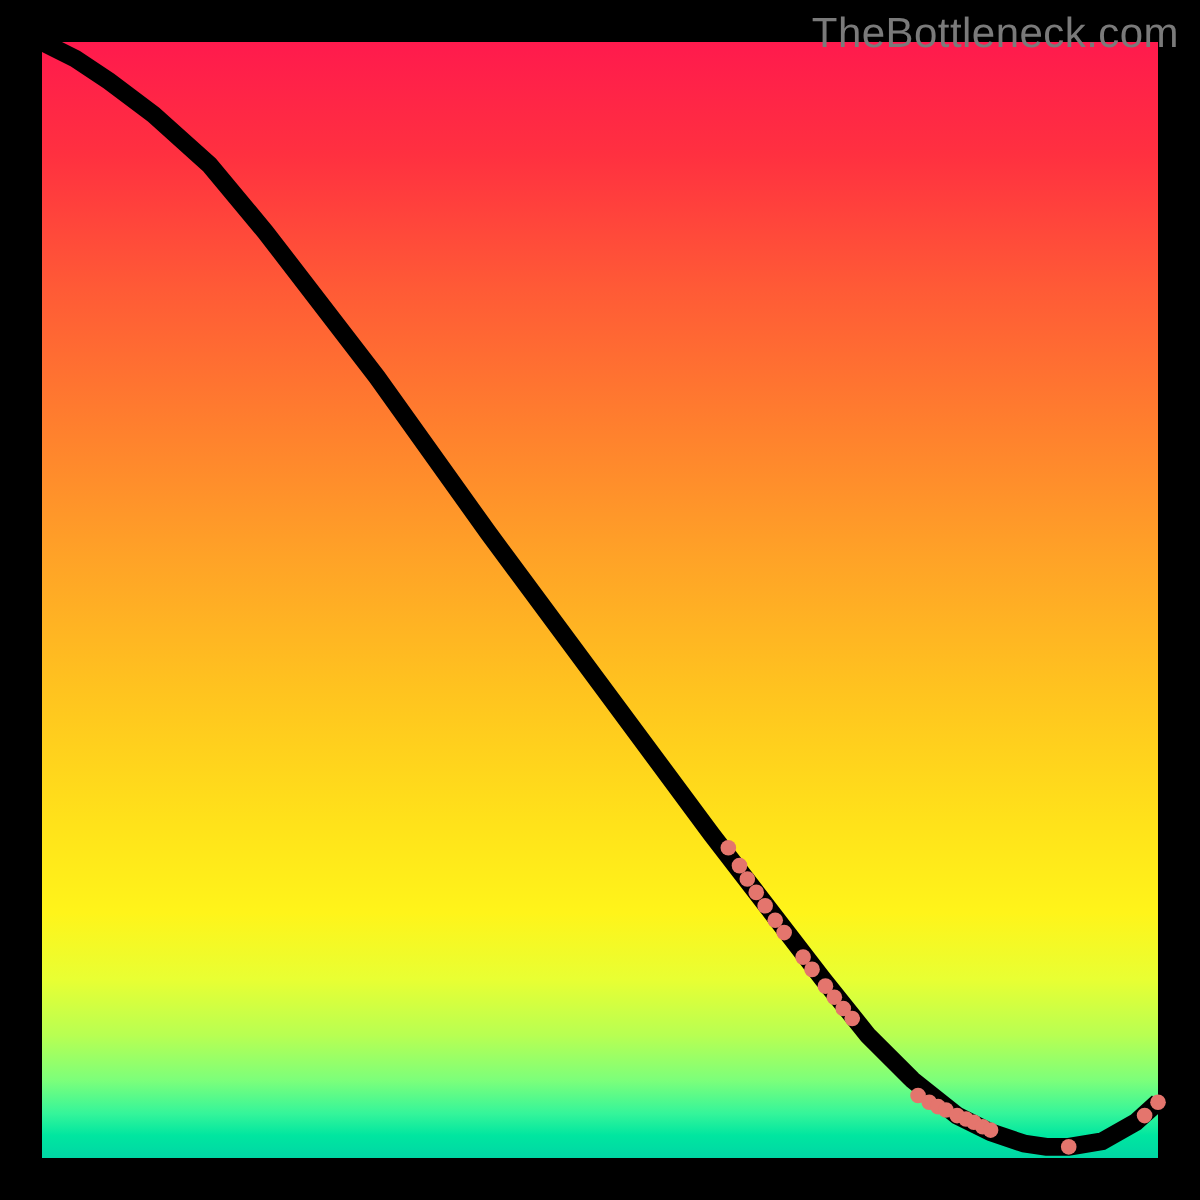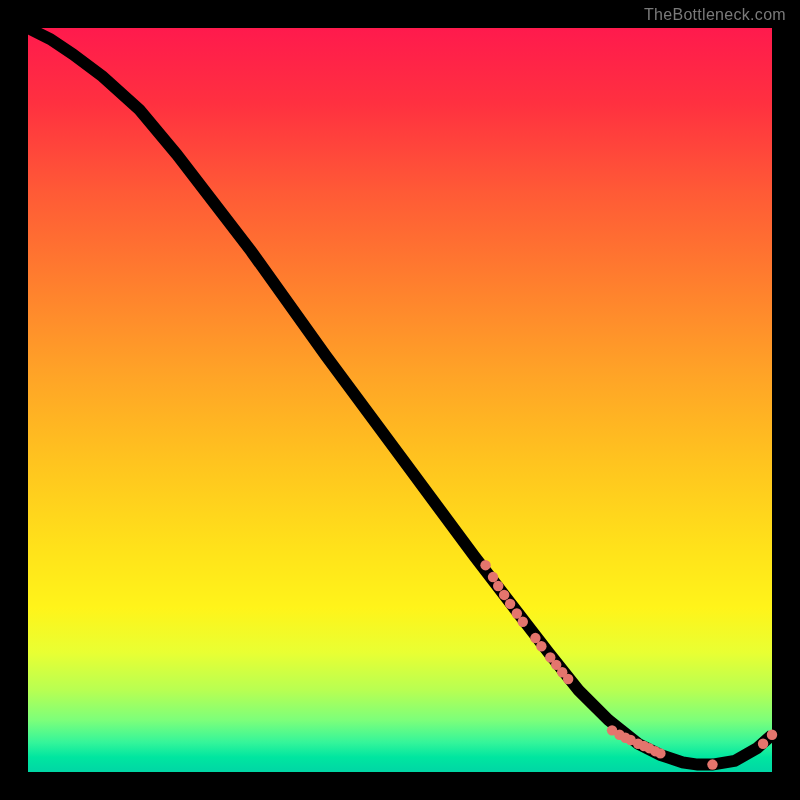--- a/index.html
+++ b/index.html
@@ -15,21 +15,21 @@
     position: relative;
     width: 800px;
     height: 800px;
     background: #000;
   }
   .watermark {
     position: absolute;
     top: 6px;
     right: 14px;
     color: #7a7a7a;
-    font-size: 16px;
+    font-size: 28px;
     font-weight: 400;
     letter-spacing: 0.3px;
     z-index: 5;
     user-select: none;
   }
   .plot-area {
     position: absolute;
     left: 28px;
     top: 28px;
     width: 744px;   

